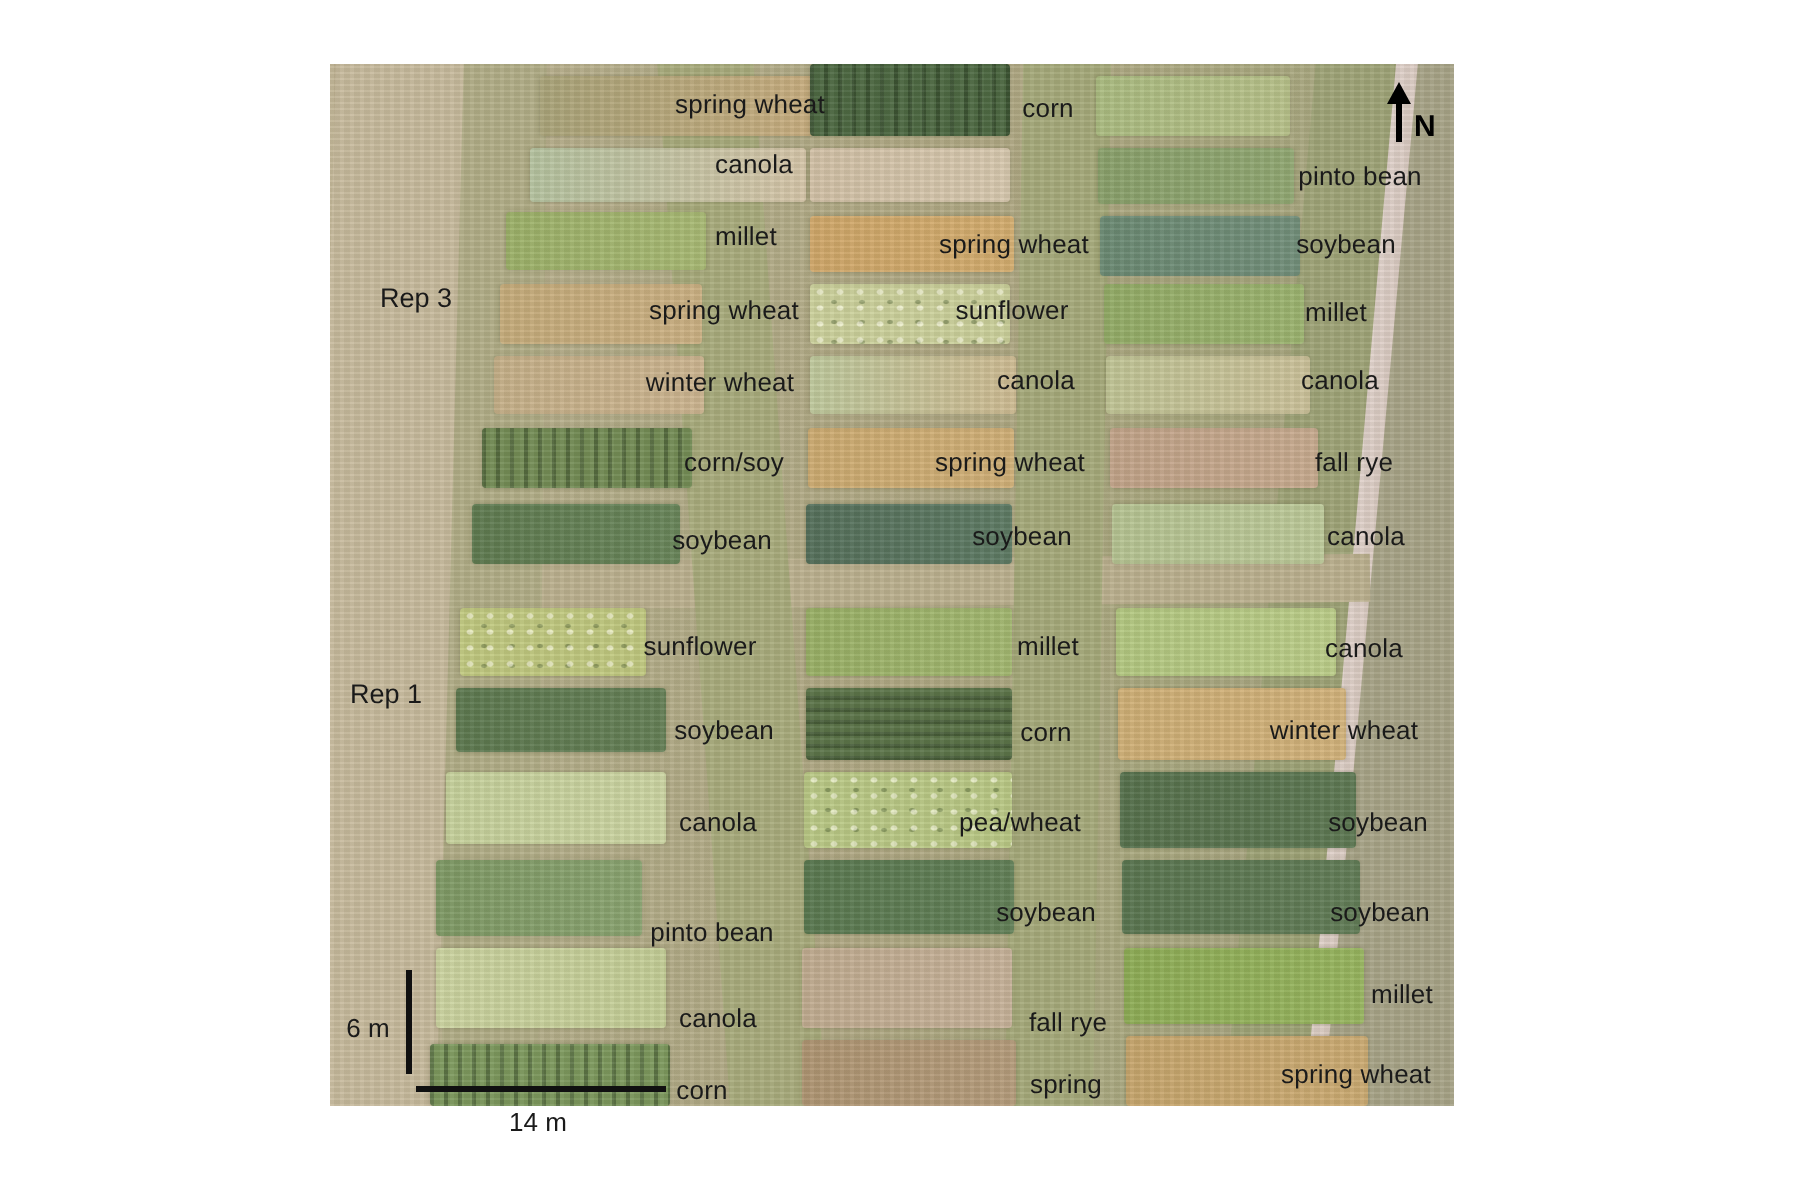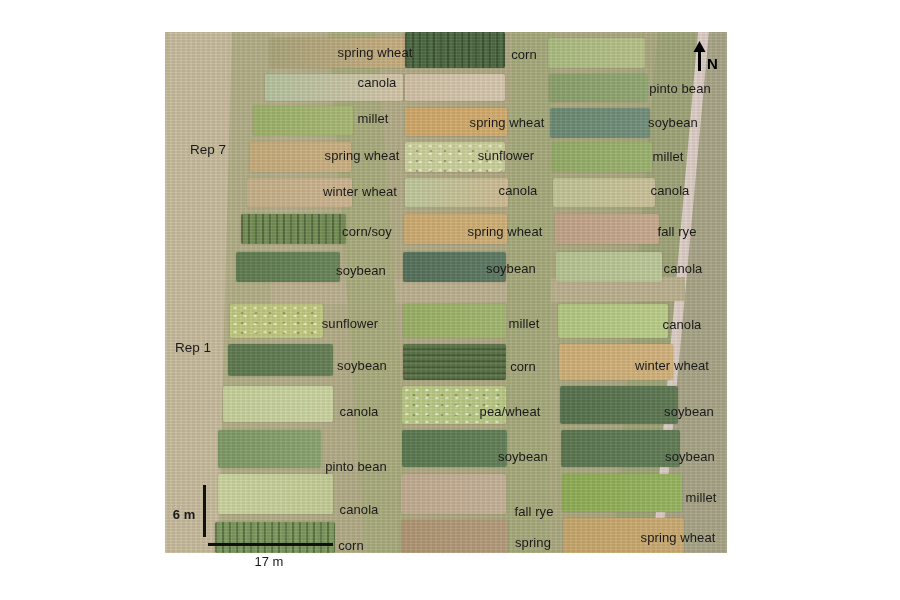--- a/index.html
+++ b/index.html
@@ -25,40 +25,40 @@
   .rep{position:absolute;z-index:10;transform:translate(-50%,-50%);
       font-size:13.5px;color:#1a1a1a;white-space:nowrap;}
   #rep3{left:43px;top:117px;}
   #rep4{left:28px;top:315px;}
   #north{position:absolute;z-index:10;left:528px;top:9px;display:flex;align-items:flex-end;gap:1px;}
   #north .n-letter{font-size:15px;font-weight:bold;color:#000;line-height:1;padding-bottom:1px;}
   .scale-bar{position:absolute;z-index:10;background:#101010;}
   #vbar{left:38px;top:453px;width:3px;height:52px;}
   #hbar{left:43px;top:511px;width:125px;height:3px;}
   .scale-label{position:absolute;z-index:10;transform:translate(-50%,-50%);
-      font-size:13px;color:#1a1a1a;white-space:nowrap;font-weight:bold;}
+      font-size:13px;color:#1a1a1a;white-space:nowrap;}
   #vbar-label{left:19px;top:482px;}
   #hbar-label{position:absolute;left:269px;top:561px;transform:translate(-50%,-50%);
       font-size:13px;color:#1a1a1a;z-index:10;white-space:nowrap;}
 </style>
 </head>
 <body>
 
 <div id="stage">
   <div id="photo">
       <div class="bg" style="left: 516px; top: -14px; width: 72px; height: 552px; background: rgb(168, 164, 136); transform: rotate(5.2deg);"></div>
       <div class="bg" style="left: 484px; top: -14px; width: 36px; height: 552px; background: linear-gradient(90deg, rgb(233, 223, 220), rgb(220, 204, 196)); transform: rotate(5.2deg);"></div>
       <div class="bg" style="left: 470px; top: -12px; width: 40px; height: 548px; background: rgb(159, 164, 120); transform: rotate(5deg);"></div>
       <div class="bg" style="left: 45px; top: 247px; width: 475px; height: 24px; background: rgb(188, 177, 144); transform: rotate(-0.5deg);"></div>
       <div class="bg" style="left: 342px; top: -12px; width: 44px; height: 548px; background: rgb(166, 170, 123); transform: rotate(1deg);"></div>
       <div class="bg" style="left: 182px; top: -12px; width: 48px; height: 548px; background: rgb(169, 172, 125); transform: rotate(-4deg);"></div>
       <div class="bg" style="left: 58px; top: -12px; width: 48px; height: 548px; background: rgb(178, 174, 136); transform: rotate(0.5deg);"></div>
       <div class="bg" style="left: -4px; top: -12px; width: 64px; height: 548px; background: rgb(200, 187, 158); transform: rotate(1.5deg);"></div>
 
-    <div class="rep" id="rep3">Rep 7</div>
+    <div class="rep" id="rep3">Rep 3</div>
     <div class="rep" id="rep4">Rep 1</div>
 
     <div id="north">
       <svg width="13" height="31" viewBox="0 0 13 31">
         <line x1="6.5" y1="30" x2="6.5" y2="8" stroke="#000" stroke-width="3"></line>
         <polygon points="0.5,11 6.5,0 12.5,11" fill="#000"></polygon>
       </svg>
       <span class="n-letter">N</span>
     </div>
 
@@ -135,14 +135,14 @@
       <div class="plot-label" style="left: 507px; top: 333px;">winter wheat</div>
       <div class="plot" style="left: 395px; top: 354px; width: 118px; height: 38px; background: linear-gradient(90deg, rgb(85, 112, 76), rgb(93, 120, 83));"></div>
       <div class="plot-label" style="left: 524px; top: 379px;">soybean</div>
       <div class="plot" style="left: 396px; top: 398px; width: 119px; height: 37px; background: linear-gradient(90deg, rgb(89, 117, 80), rgb(97, 124, 87));"></div>
       <div class="plot-label" style="left: 525px; top: 424px;">soybean</div>
       <div class="plot" style="left: 397px; top: 442px; width: 120px; height: 38px; background: linear-gradient(90deg, rgb(142, 173, 86), rgb(151, 181, 95));"></div>
       <div class="plot-label" style="left: 536px; top: 465px;">millet</div>
       <div class="plot" style="left: 398px; top: 486px; width: 121px; height: 35px; background: linear-gradient(90deg, rgb(199, 166, 109), rgb(204, 171, 115));"></div>
       <div class="plot-label" style="left: 513px; top: 505px;">spring wheat</div>
     </div>
-  <div id="hbar-label">17 m</div>
+  <div id="hbar-label">14 m</div>
 </div>
 
 </body></html>

